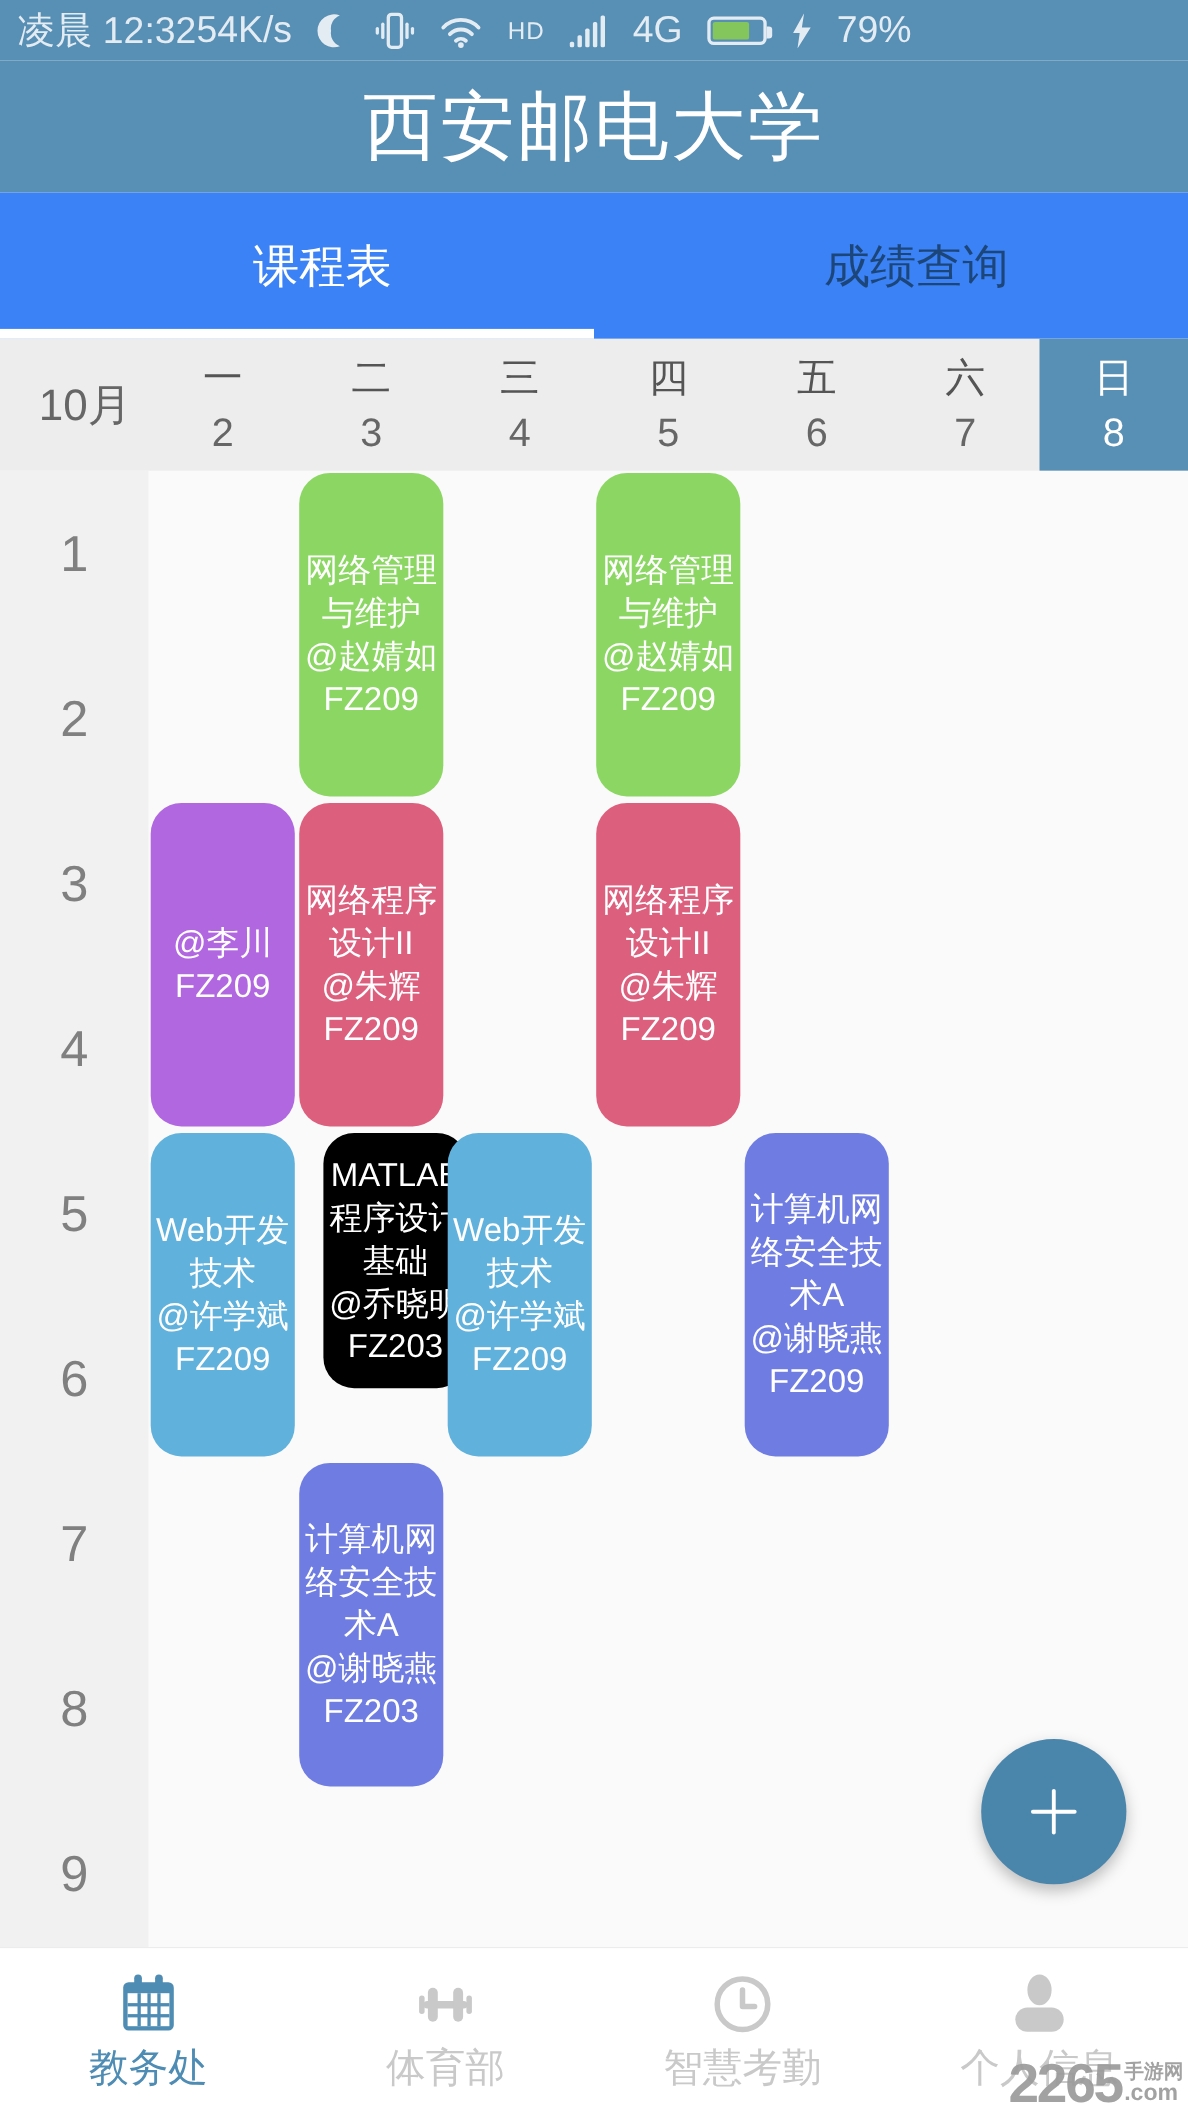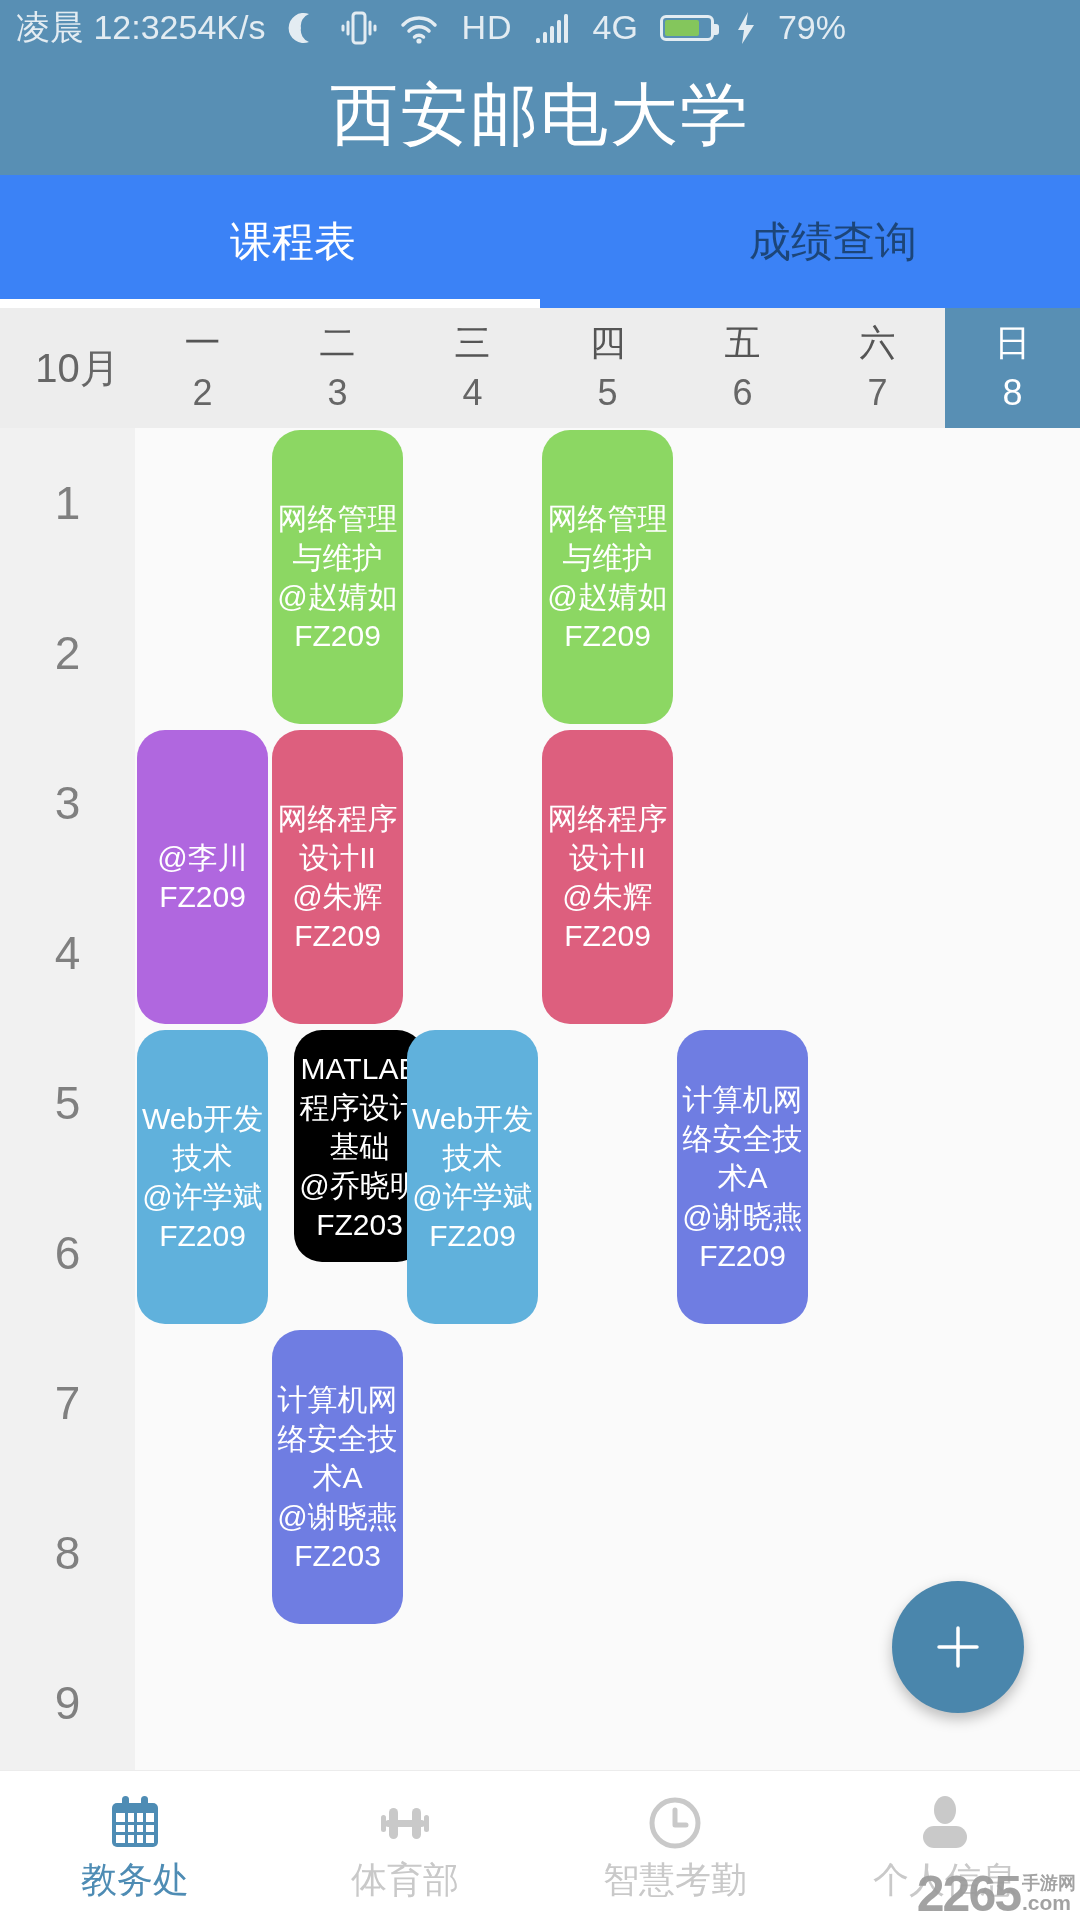--- a/index.html
+++ b/index.html
@@ -8,21 +8,21 @@
 
   
   .status-bar{position:absolute;left:0;top:0;width:1080px;height:55px;background:#588FB4;
     display:flex;align-items:center;box-sizing:border-box;padding:0 16px;
     color:#E3ECF2;font-size:34px;}
   .sb-right{display:flex;align-items:center;gap:22px;}
   .sb-ic{display:flex;align-items:center;}
   .battery{position:relative;width:54px;height:26px;border:3px solid #E3ECF2;border-radius:6px;box-sizing:border-box;}
   .battery .fill{position:absolute;left:2px;top:2px;bottom:2px;width:70%;background:#84C65C;border-radius:2px;}
   .battery .tip{position:absolute;right:-8px;top:6px;width:5px;height:11px;background:#E3ECF2;border-radius:0 3px 3px 0;}
-  .hd-label{font-size:34px;letter-spacing:1px;}
+  .hd-label{font-size:22px;letter-spacing:1px;}
 
   
   .app-bar{position:absolute;left:0;top:55px;width:1080px;height:120px;background:#588FB4;
     display:flex;align-items:center;justify-content:center;}
   .app-title{color:#FFFFFF;font-size:68px;letter-spacing:2px;}
   .tab-bar{position:absolute;left:0;top:175px;width:1080px;height:133px;background:#3b82f6;display:flex;padding-left:23px;}
   .tab{flex:1;display:flex;align-items:center;justify-content:center;font-size:42px;cursor:pointer;}
   .tab.active{color:#FFFFFF;}
   .tab.inactive{color:rgba(10,32,43,0.62);}
   .tab-indicator{position:absolute;left:0;bottom:0;width:540px;height:9px;background:#FFFFFF;}

